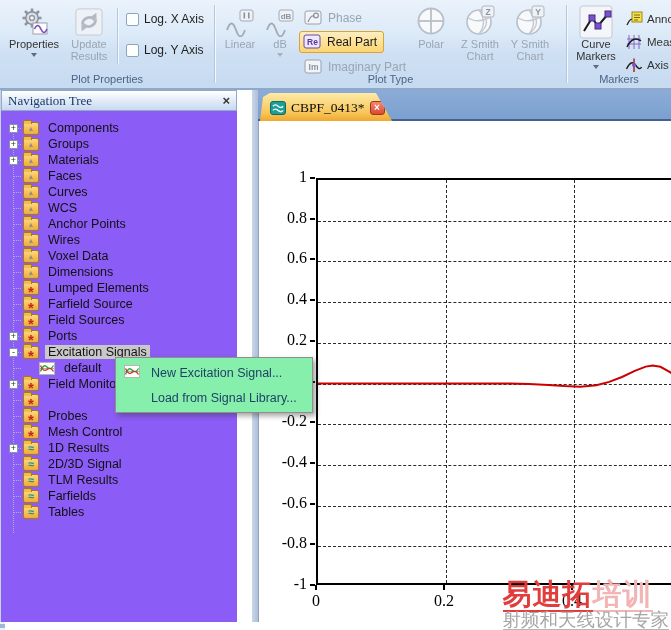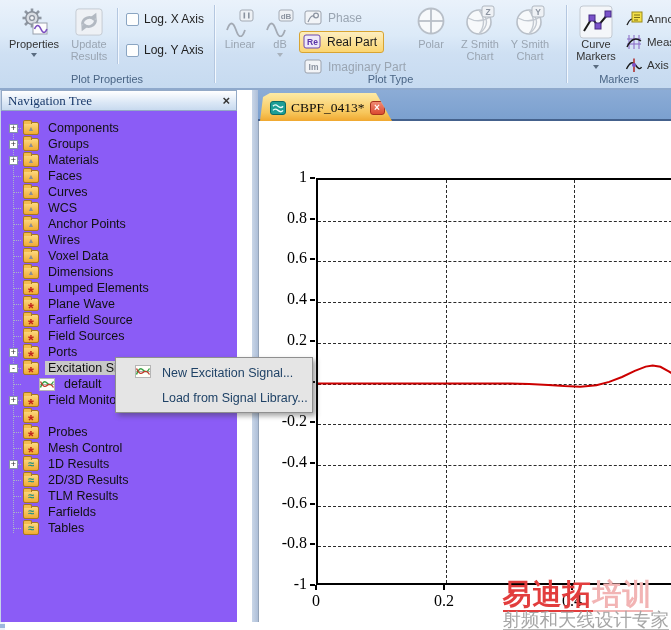--- a/index.html
+++ b/index.html
@@ -89,22 +89,22 @@
   .vgrid { position:absolute; top:0; height:100%; width:0; border-left:1.4px dashed #2a2a2a; }
   .ylab { position:absolute; width:40px; text-align:right; font-family:"Liberation Serif",serif;
     font-size:16px; color:#000; z-index:5; }
   .xlab { position:absolute; text-align:center; font-family:"Liberation Serif",serif;
     font-size:16px; color:#000; z-index:6; }
   .ytick { position:absolute; height:2px; width:5px; background:#000; }
   .xtick { position:absolute; width:2px; height:5px; background:#000; }
   .curve-svg { position:absolute; left:0; top:0; overflow:visible; }
 
   
-  .ctx-menu { position:absolute; left:115px; top:357px; width:198px; background:#e5e5e5;
-    border:1px solid #8f8f8f; box-shadow:3px 3px 5px rgba(60,60,60,.45); z-index:10; padding:2px 12px; }
+  .ctx-menu { position:absolute; left:115px; top:357px; width:198px; background:#86efac;
+    border:1px solid #8f8f8f; box-shadow:3px 3px 5px rgba(60,60,60,.45); z-index:10; padding:2px 1px; }
   .ctx-item { position:relative; height:25px; display:flex; align-items:center;
     padding-left:34px; font-size:12.5px; color:#1f4266; white-space:nowrap; }
   .ctx-item .sic { position:absolute; left:7px; top:5px; width:16px; height:14px; }
 
   
   .watermark { position:absolute; right:2px; bottom:0; z-index:4; text-align:left; line-height:1.0; }
   .wm1 { font-size:29px; font-weight:bold; letter-spacing:1px; }
   .wm1 .red { color:#e23d3d; border-bottom:2px solid #e23d3d; }
   .wm1 .pink { color:#f2b4b4; border-bottom:2px solid #f2b4b4; }
   .wm2 { font-size:18.5px; color:#a6a6a6; border-bottom:1px solid #b5b5b5; margin-top:2px; }
@@ -363,24 +363,20 @@
       <div class="trow">
         <span class="tico folder-cone"></span>
         <span class="tlabel">Dimensions</span>
       </div>
       <div class="trow">
         <span class="tico folder-source"></span>
         <span class="tlabel">Lumped Elements</span>
       </div>
       <div class="trow">
         <span class="tico folder-source"></span>
-        <span class="tlabel">Plane Wave</span>
-      </div>
-      <div class="trow">
-        <span class="tico folder-source"></span>
         <span class="tlabel">Farfield Source</span>
       </div>
       <div class="trow">
         <span class="tico folder-source"></span>
         <span class="tlabel">Field Sources</span>
       </div>
       <div class="trow">
         <span class="texp">+</span>
         <span class="tico folder-source"></span>
         <span class="tlabel">Ports</span>
@@ -415,21 +411,21 @@
         <span class="tico folder-source"></span>
         <span class="tlabel">Mesh Control</span>
       </div>
       <div class="trow">
         <span class="texp">+</span>
         <span class="tico folder-results"></span>
         <span class="tlabel">1D Results</span>
       </div>
       <div class="trow">
         <span class="tico folder-results"></span>
-        <span class="tlabel">2D/3D Results</span>
+        <span class="tlabel">2D/3D Signal</span>
       </div>
       <div class="trow">
         <span class="tico folder-results"></span>
         <span class="tlabel">TLM Results</span>
       </div>
       <div class="trow">
         <span class="tico folder-results"></span>
         <span class="tlabel">Farfields</span>
       </div>
       <div class="trow">

